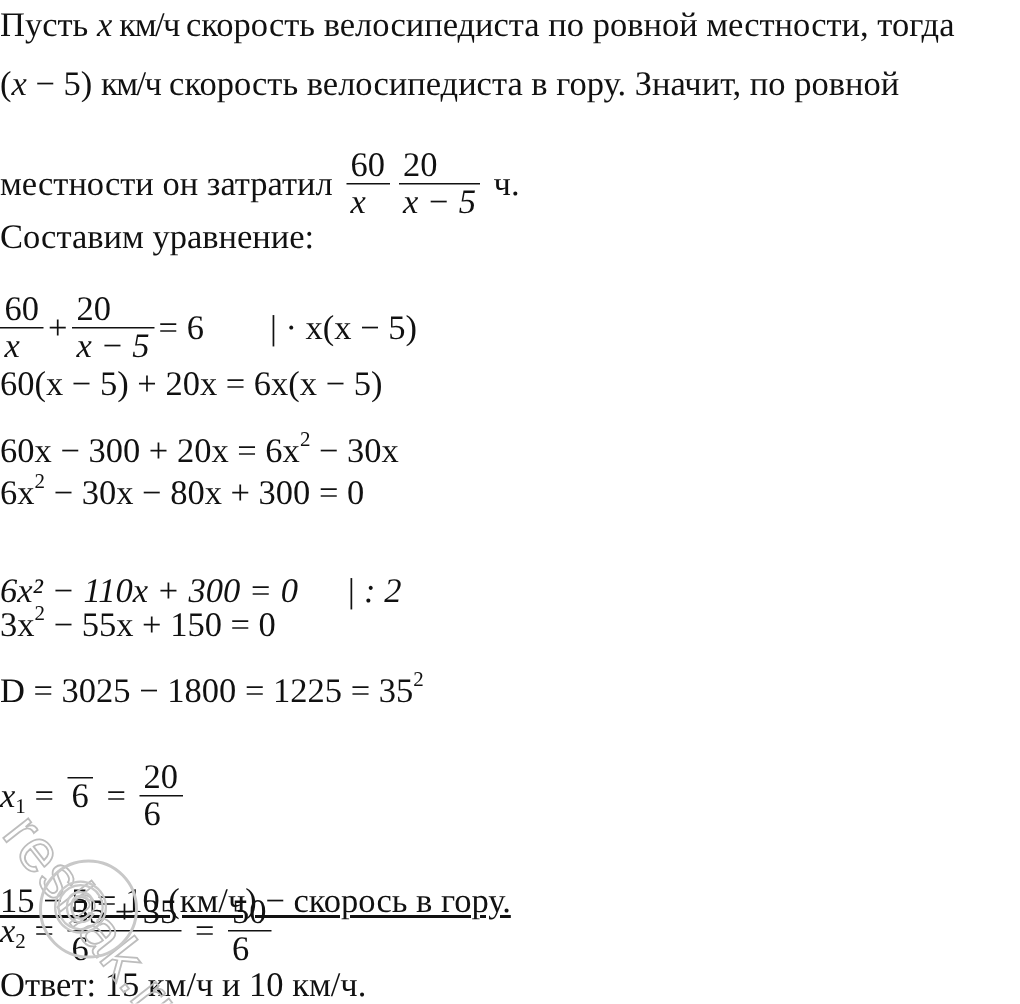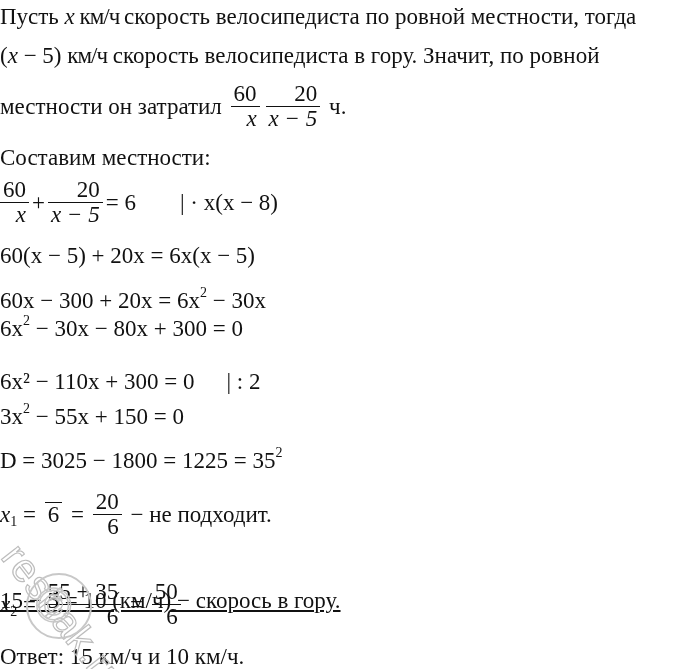--- a/index.html
+++ b/index.html
@@ -1,21 +1,21 @@
 <!DOCTYPE html>
 <html><head>
 <meta charset="utf-8">
 <style>
   html, body { margin:0; padding:0; background:#ffffff; }
   body { width:680px; height:669px; position:relative; overflow:hidden;
          font-family:"Liberation Serif","DejaVu Serif",serif; color:#111; }
   .line { position:absolute; left:0; font-size:23px; white-space:nowrap; line-height:1; }
   .math { font-family:"Liberation Serif","DejaVu Serif",serif; }
   i, .var { font-style:italic; }
-  .frac { display:inline-block; vertical-align:middle; text-align:right; margin:0 3px; }
+  .frac { display:inline-block; vertical-align:middle; text-align:left; margin:16px 3px; }
   .frac .num { display:block; padding:0 3px; line-height:1.05; }
   .frac .den { display:block; padding:0 3px; line-height:1.05; border-top:1.5px solid #111; }
   sup { font-size:14px; vertical-align:11px; line-height:0; }
   sub { font-size:14px; vertical-align:-6px; line-height:0; }
   .unit { letter-spacing:-1px; }
   .watermark { position:absolute; left:18px; top:495px; width:140px; height:170px; pointer-events:none; }
   .wm-text { position:absolute; left:10px; top:40px; transform:rotate(52deg); transform-origin:left top;
              font-family:"Liberation Sans",sans-serif; font-size:40px; color:transparent;
              -webkit-text-stroke:1.2px #bdbdbd; letter-spacing:1px; }
   .wm-circle { position:absolute; left:8px; top:78px; width:62px; height:62px; border-radius:50%;
@@ -31,50 +31,50 @@
 </div>
 
 <div class="line" style="top:44px;">
   <span>(</span><i>x</i><span> − 5) </span><span class="unit">км/ч</span><span>  скорость велосипедиста в  гору. Значит, по ровной</span>
 </div>
 
 <div class="line" style="top:82px;">
   <span style="vertical-align:middle;">местности он затратил </span><span class="frac"><span class="num">60</span><span class="den"><i>x</i></span></span><span class="frac"><span class="num">20</span><span class="den" style="font-style:italic;">x − 5</span></span><span style="vertical-align:middle;"> ч.</span>
 </div>
 
-<div class="line" style="top:146px;">Составим местности:</div>
+<div class="line" style="top:146px;">Составим уравнение:</div>
 
 <div class="line math" style="top:178px;">
-  <span class="frac" style="margin-left:0;"><span class="num">60</span><span class="den"><i>x</i></span></span><span style="vertical-align:middle;">+</span><span class="frac"><span class="num">20</span><span class="den" style="font-style:italic;">x − 5</span></span><span style="vertical-align:middle;">= 6</span><span style="vertical-align:middle; margin-left:44px;">| · x(x − 8)</span>
+  <span class="frac" style="margin-left:0;"><span class="num">60</span><span class="den"><i>x</i></span></span><span style="vertical-align:middle;">+</span><span class="frac"><span class="num">20</span><span class="den" style="font-style:italic;">x − 5</span></span><span style="vertical-align:middle;">= 6</span><span style="vertical-align:middle; margin-left:44px;">| · x(x − 5)</span>
 </div>
 
 <div class="line math" style="top:244px;">60(x − 5) + 20x = 6x(x − 5)</div>
 
 <div class="line math" style="top:289px;">
   <span>60x − 300 + 20x = 6x</span><sup>2</sup><span> − 30x</span>
 </div>
 
 <div class="line math" style="top:317px;text-align:center;">
   <span>6x</span><sup>2</sup><span> − 30x − 80x + 300 = 0</span>
 </div>
 
-<div class="line math" style="top:370px;">
+<div class="line math" style="top:382px;font-style:italic;">
   <span>6x² − 110x + 300 = 0</span><span style="margin-left:32px;">| : 2</span>
 </div>
 
 <div class="line math" style="top:405px;">
   <span>3x</span><sup>2</sup><span> − 55x + 150 = 0</span>
 </div>
 
 <div class="line math" style="top:449px;">
   <span>D = 3025 − 1800 = 1225 = 35</span><sup>2</sup>
 </div>
 
 <div class="line math" style="top:490px;">
-  <i style="vertical-align:middle;">x</i><sub>1</sub><span style="vertical-align:middle;"> = </span><span class="frac"><span class="den">6</span></span><span style="vertical-align:middle;"> = </span><span class="frac"><span class="num">20</span><span class="den">6</span></span><span style="vertical-align:middle;"> − не подходит.</span>
+  <i style="vertical-align:middle;">x</i><sub>1</sub><span style="vertical-align:middle;"> = </span><span class="frac"><span class="den">6</span></span><span style="vertical-align:middle;"> = </span><span class="frac"><span class="num">20</span><span class="den">6</span></span>
 </div>
 
 <div class="line math" style="top:580px;">
   <i style="vertical-align:middle;">x</i><sub>2</sub><span style="vertical-align:middle;"> = </span><span class="frac"><span class="num">55 + 35</span><span class="den">6</span></span><span style="vertical-align:middle;"> = </span><span class="frac"><span class="num">50</span><span class="den">6</span></span>
 </div>
 
 <div class="line math" style="top:589px;text-decoration:underline;">15 − 5 = 10 (км/ч) − скорось в гору.</div>
 
 <div class="line" style="top:645px;">Ответ: 15  км/ч  и 10  км/ч.</div>
 

